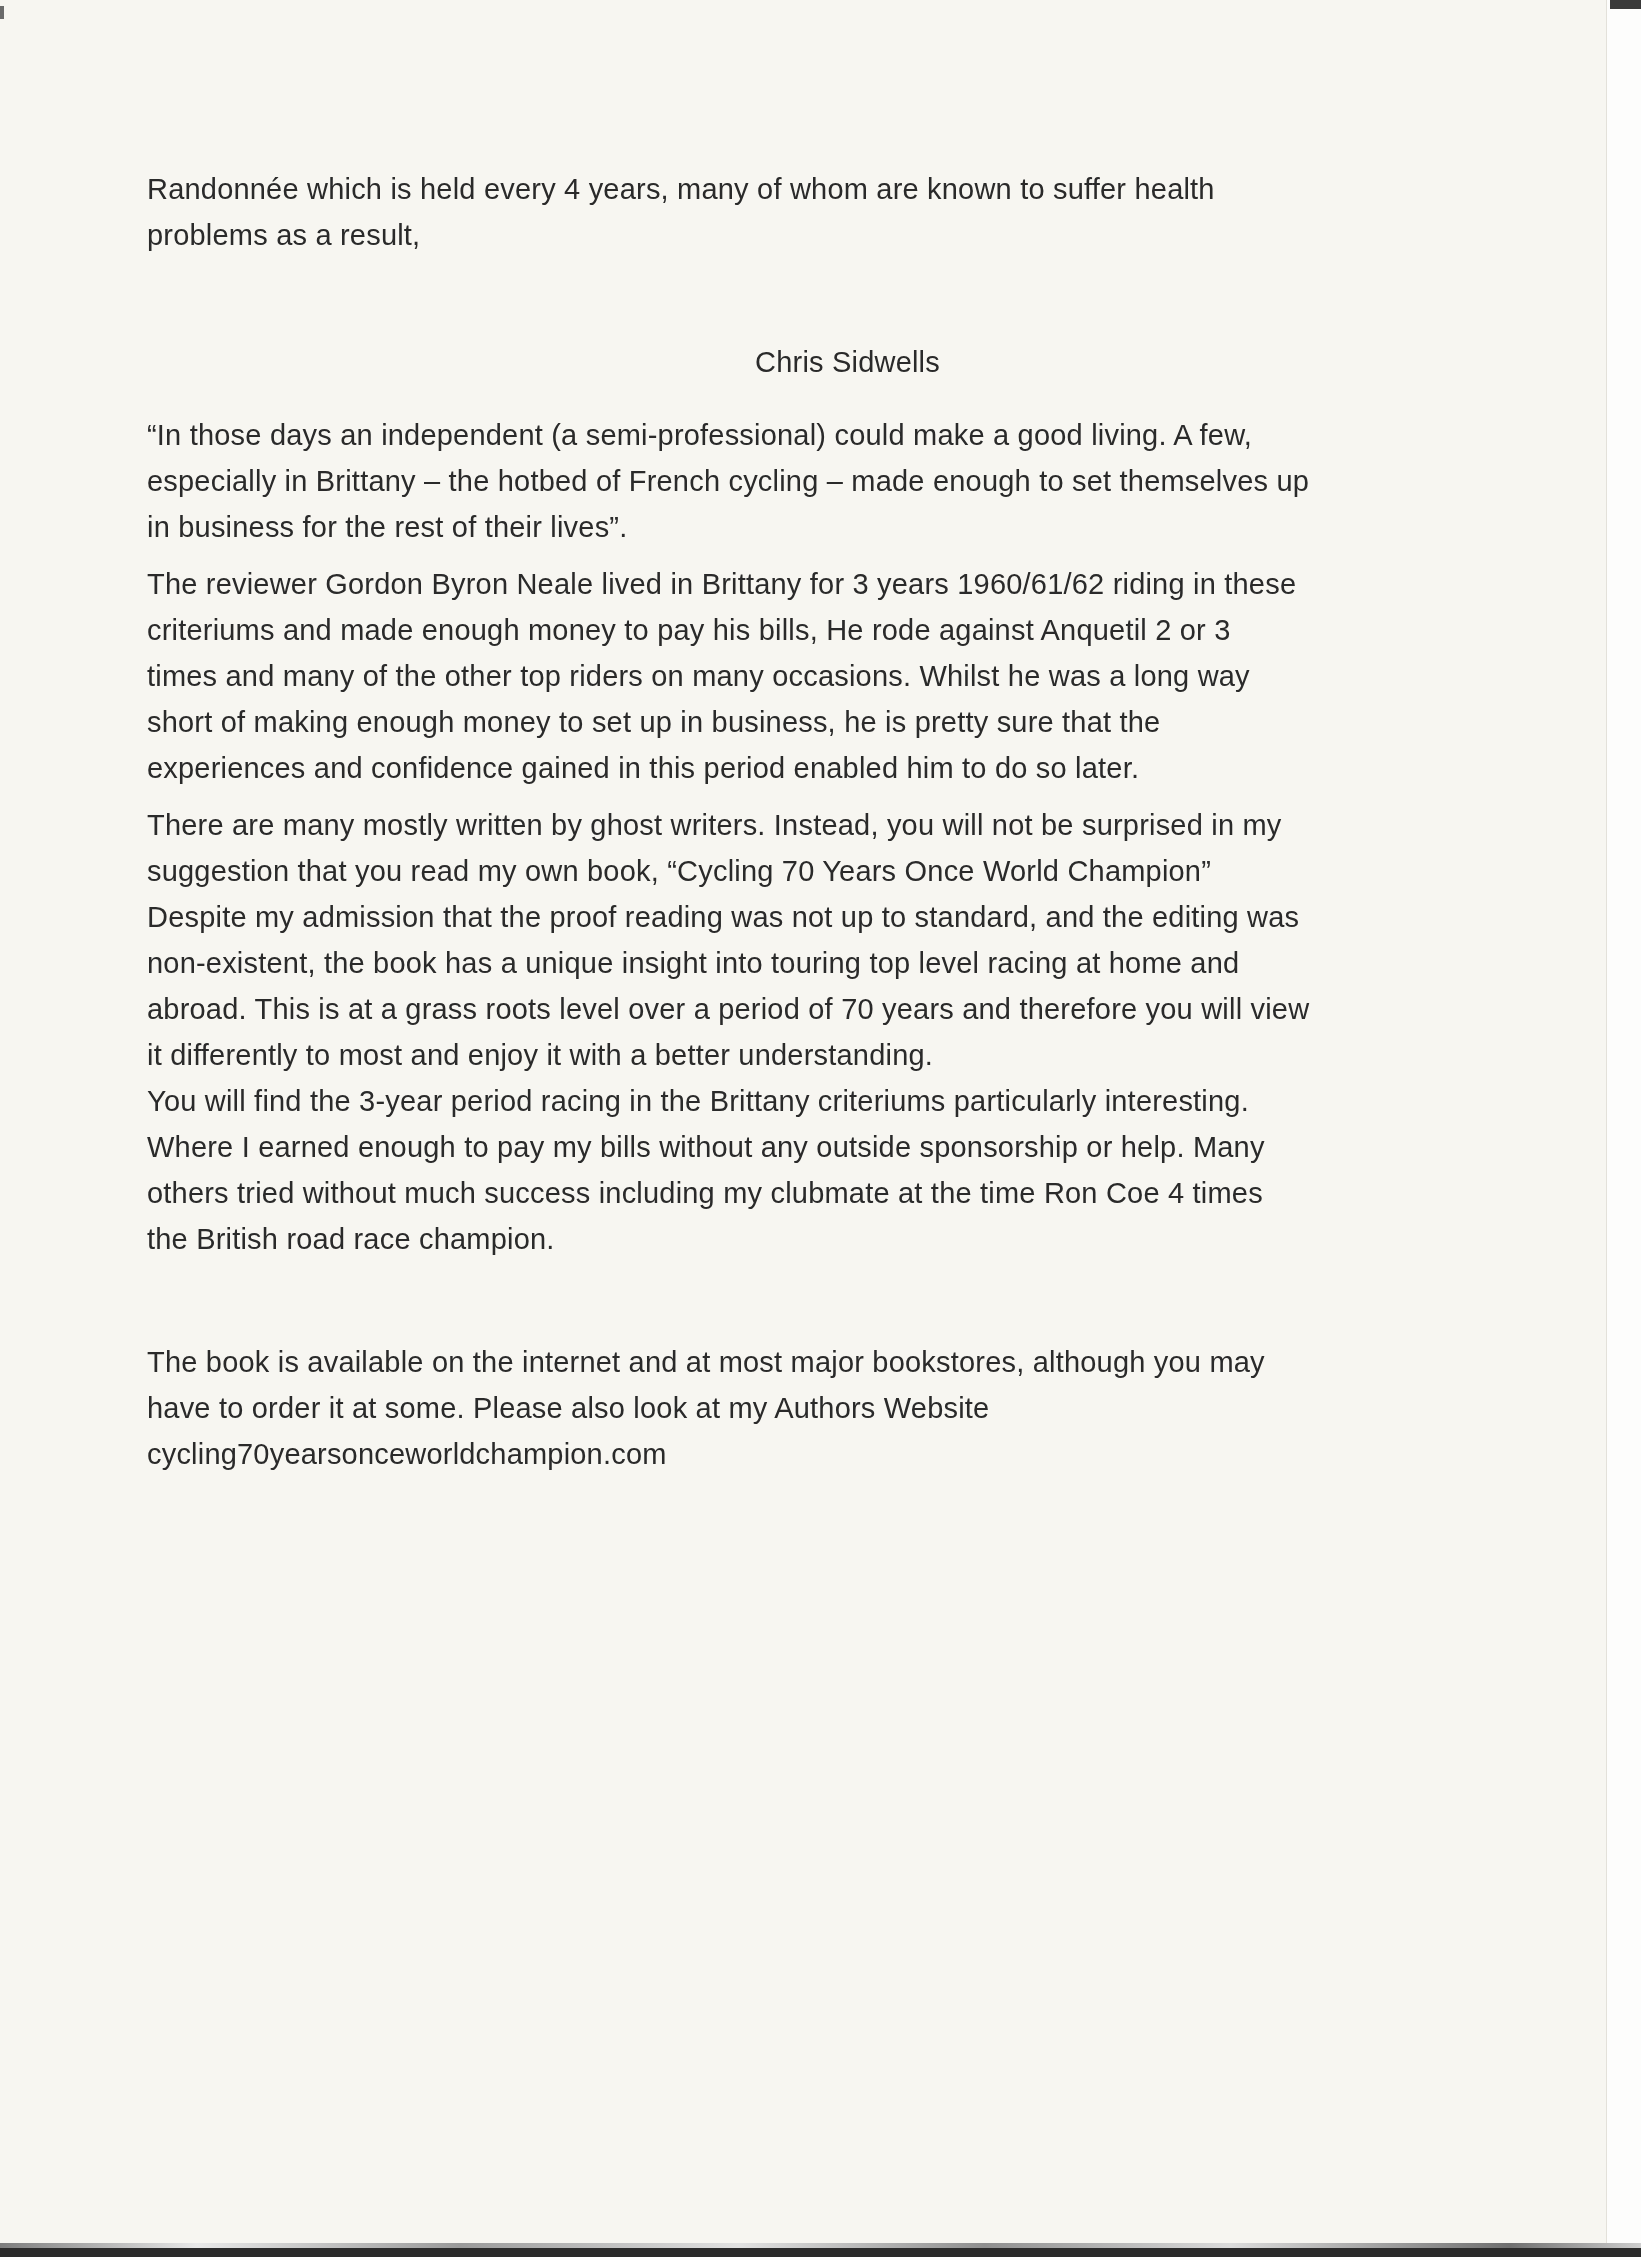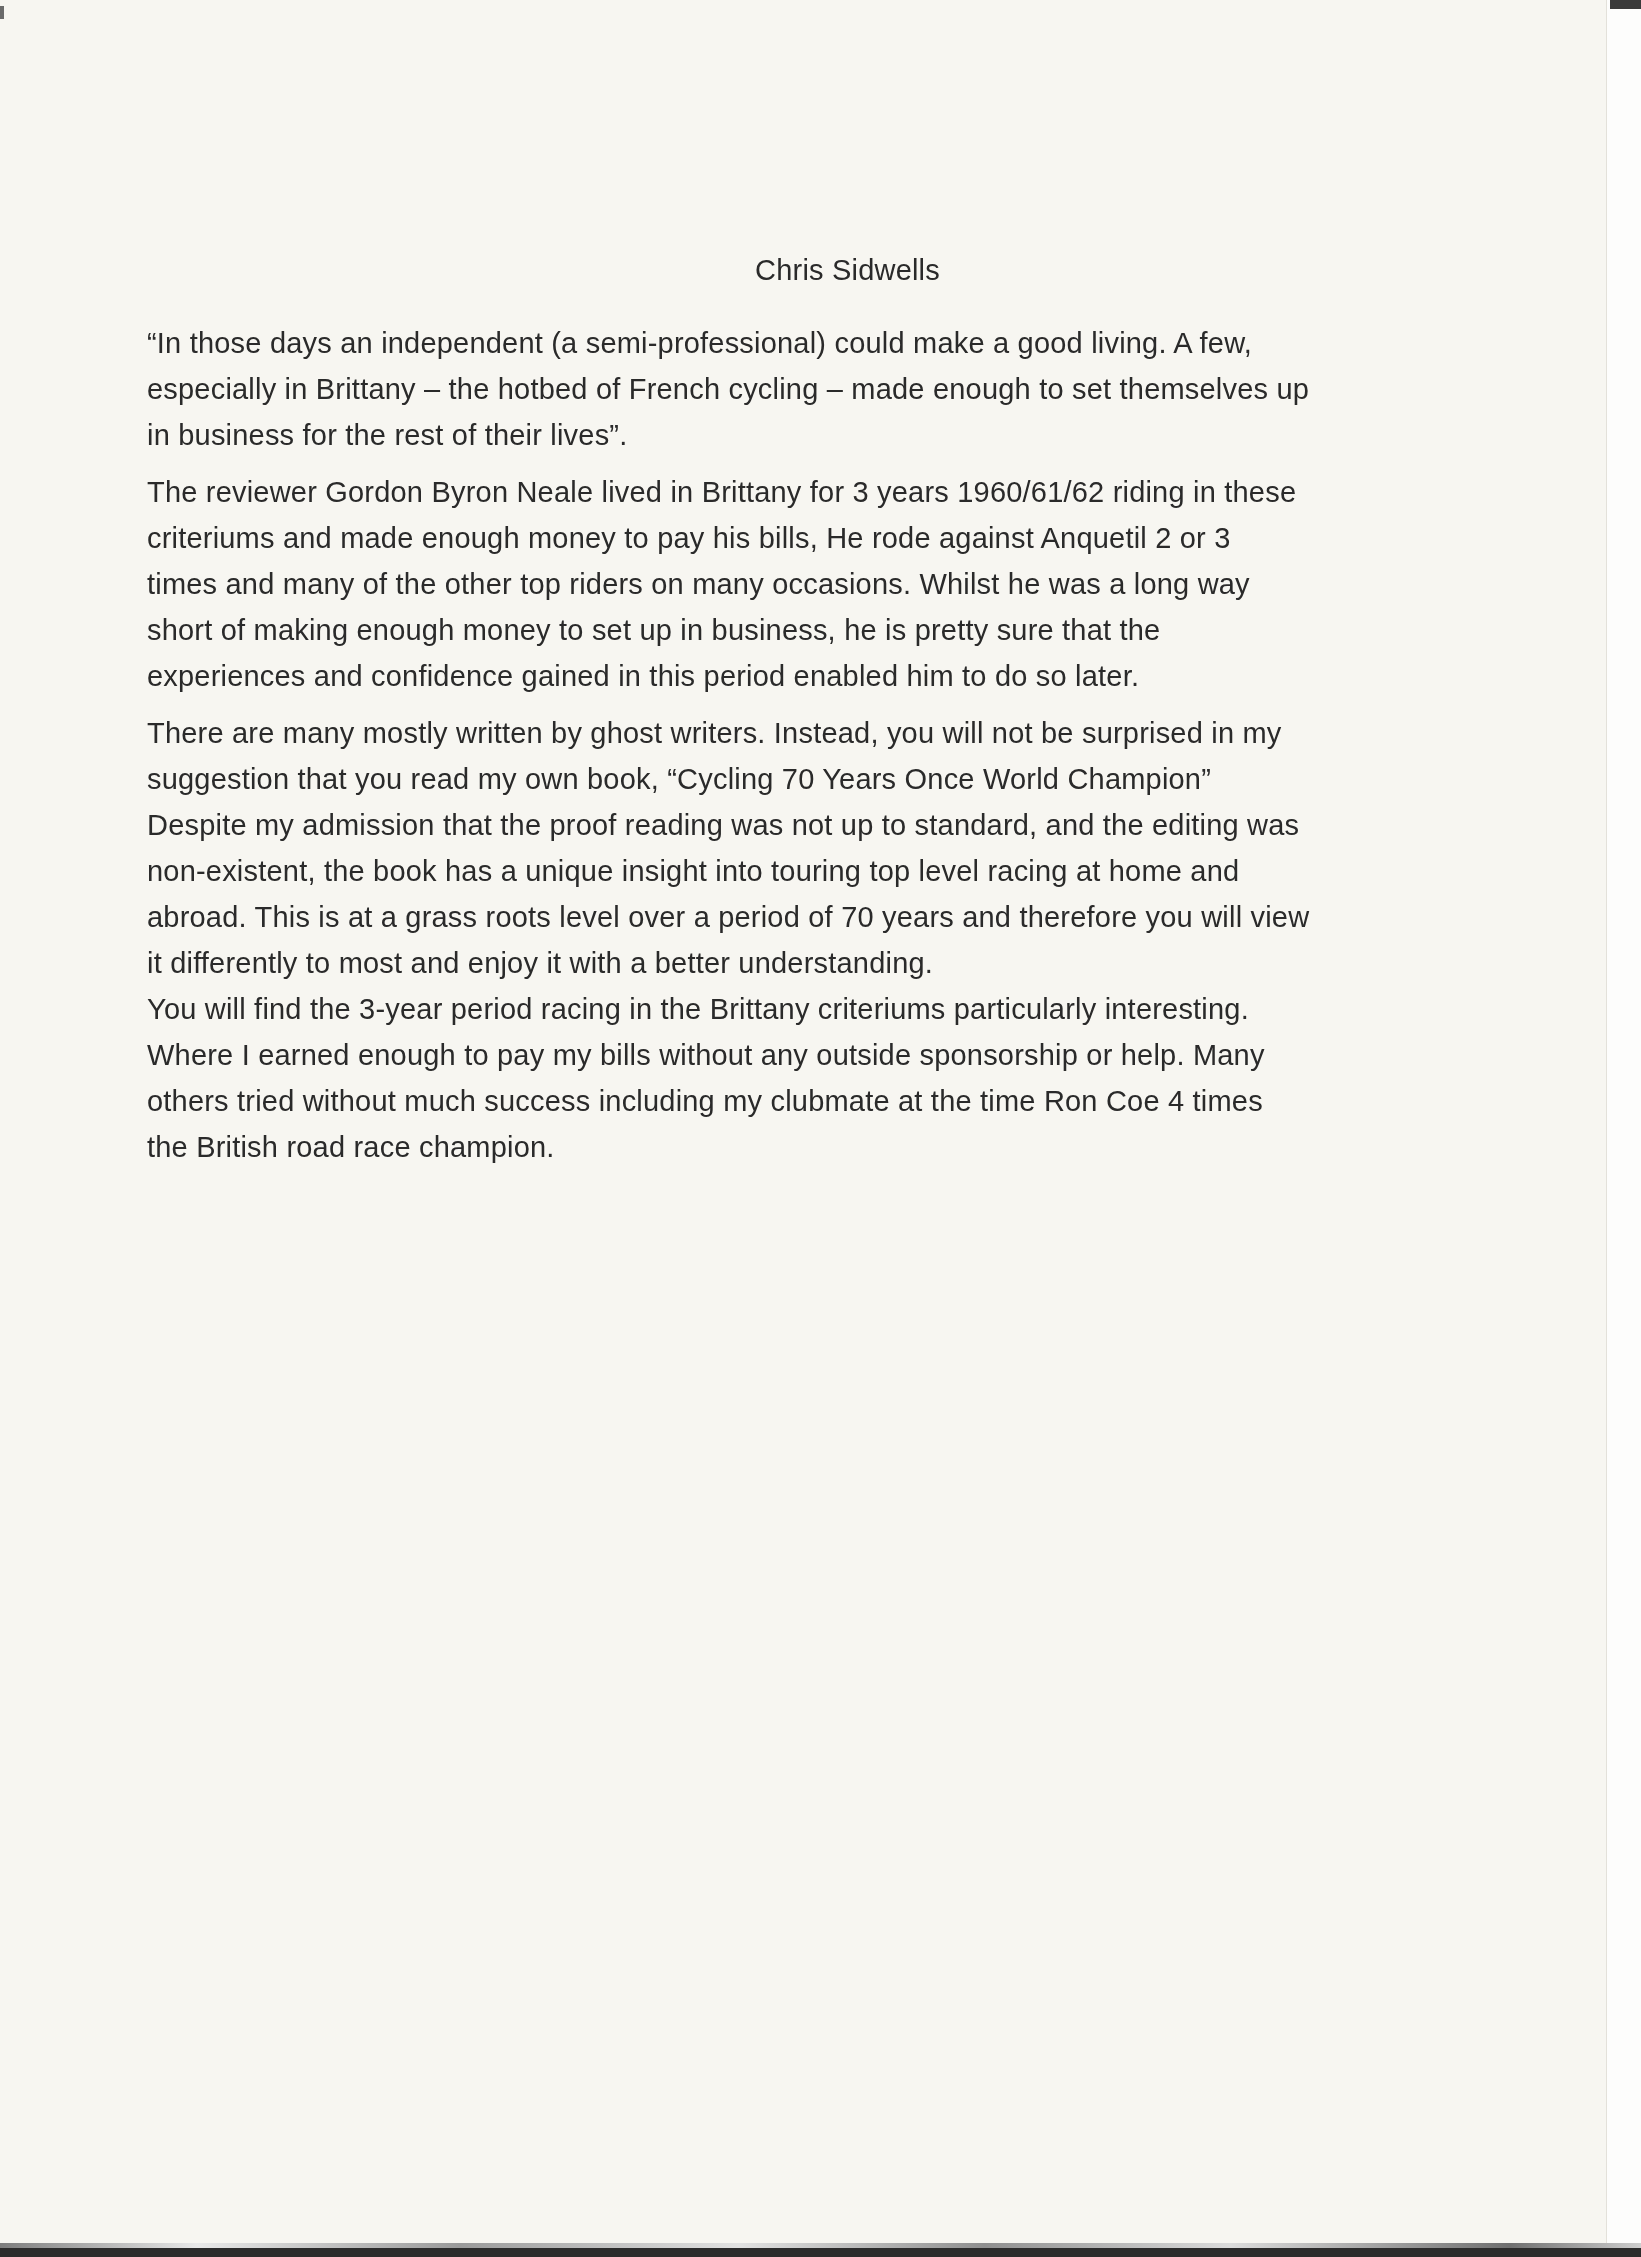--- a/index.html
+++ b/index.html
@@ -75,20 +75,22 @@
     height: 8.7px;
     background: #2b2b2b;
   }
 </style>
 </head>
 <body>
 
 <div class="paper">
   <div class="content">
 
+    <p class="para">Randonnée which is held every 4 years, many of whom are known to suffer health
+problems as a result,</p>
 
     <p class="para gap-attribution">Chris Sidwells</p>
 
     <p class="para gap-quote">“In those days an independent (a semi-professional) could make a good living. A few,
 especially in Brittany – the hotbed of French cycling – made enough to set themselves up
 in business for the rest of their lives”.</p>
 
     <p class="para gap-paragraph">The reviewer Gordon Byron Neale lived in Brittany for 3 years 1960/61/62 riding in these
 criteriums and made enough money to pay his bills, He rode against Anquetil 2 or 3
 times and many of the other top riders on many occasions. Whilst he was a long way
@@ -101,20 +103,23 @@
 Despite my admission that the proof reading was not up to standard, and the editing was
 non-existent, the book has a unique insight into touring top level racing at home and
 abroad. This is at a grass roots level over a period of 70 years and therefore you will view
 it differently to most and enjoy it with a better understanding.</p>
 
     <p class="para gap-follow"> You will find the 3-year period racing in the Brittany criteriums particularly interesting.
 Where I earned enough to pay my bills without any outside sponsorship or help. Many
 others tried without much success including my clubmate at the time Ron Coe 4 times
 the British road race champion.</p>
 
+    <p class="para gap-closing">The book is available on the internet and at most major bookstores, although you may
+have to order it at some. Please also look at my Authors Website
+cycling70yearsonceworldchampion.com</p>
 
   </div>
 </div>
 
 <div class="left-speck"></div>
 <div class="corner-mark"></div>
 
 <div class="bottom-edge">
   <div class="edge-line"></div>
   <div class="edge-band"></div>

